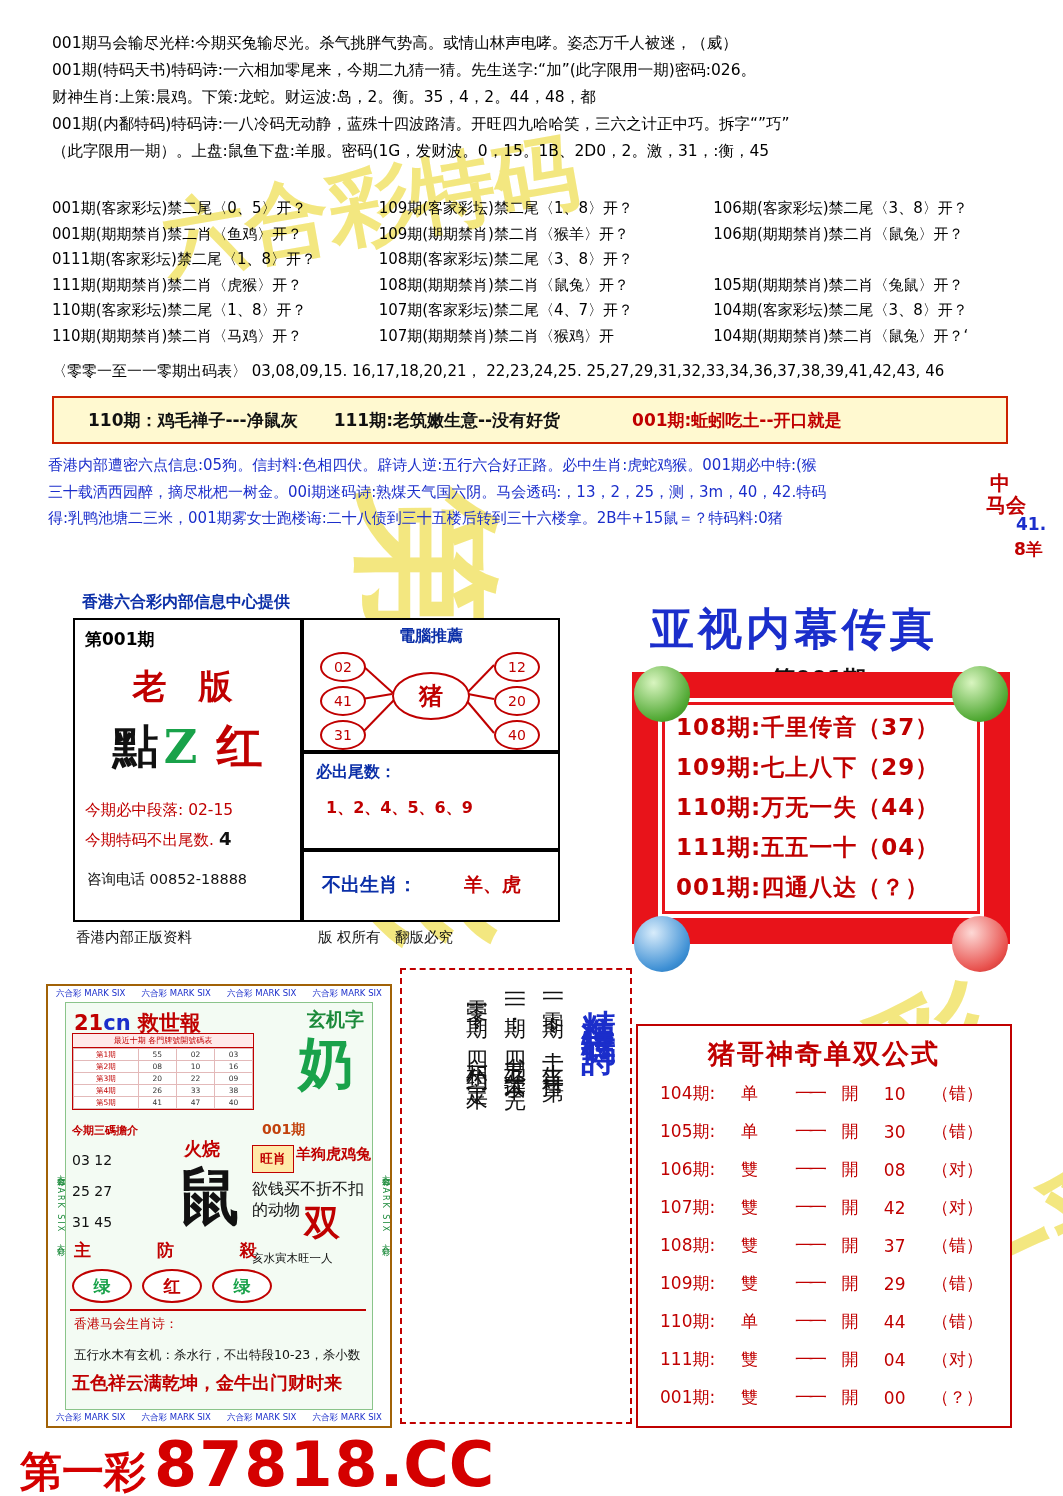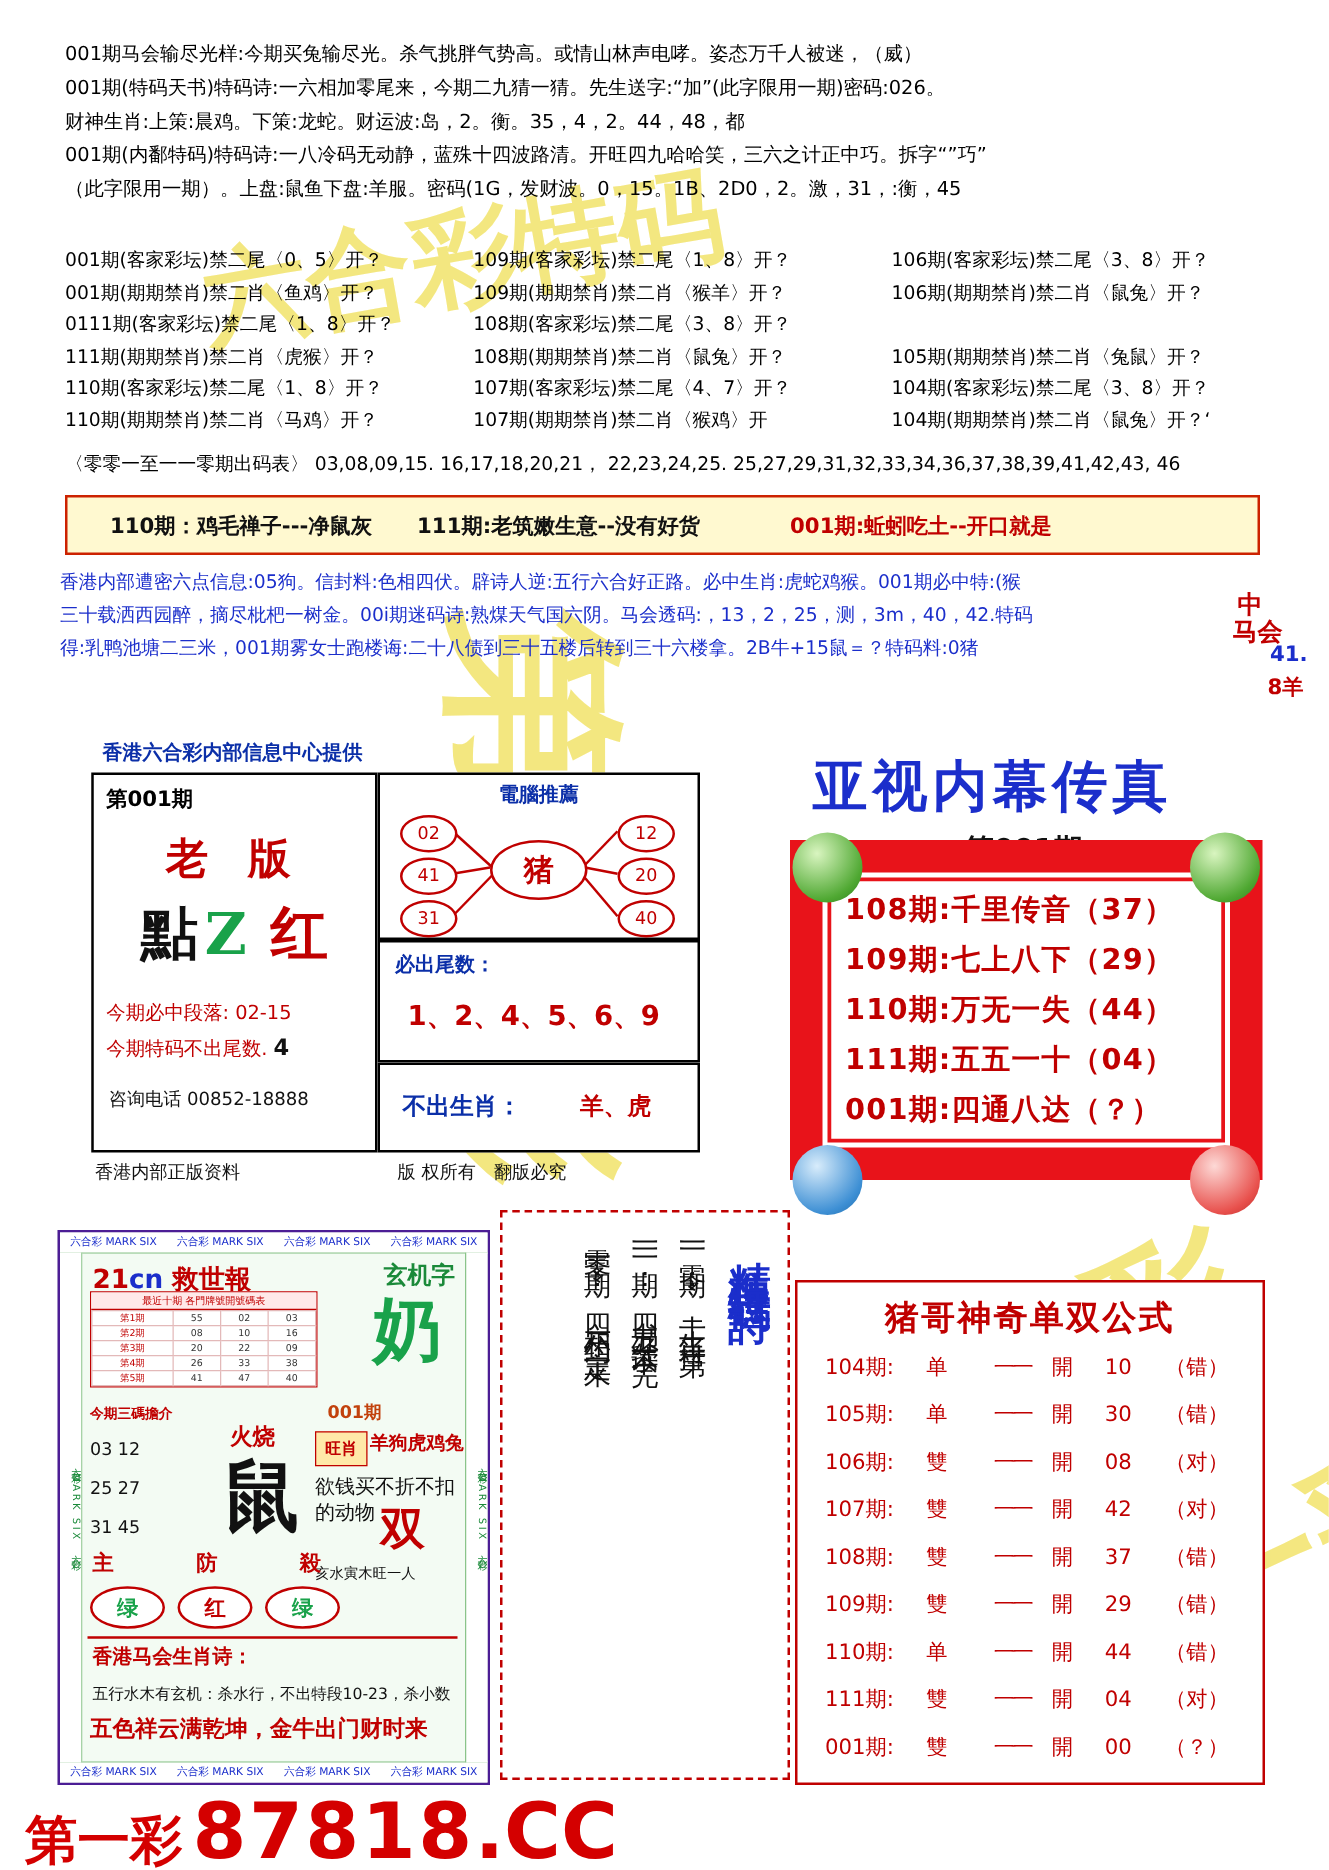--- a/index.html
+++ b/index.html
@@ -75,21 +75,21 @@
   .ball{position:absolute;width:42px;height:26px;border:2px solid #c00000;border-radius:50%;
         display:flex;align-items:center;justify-content:center;font-size:14px;color:#c00000;background:#fff;}
   .b1{left:16px;top:32px;}.b2{left:16px;top:66px;}.b3{left:16px;top:100px;}
   .b4{left:190px;top:32px;}.b5{left:190px;top:66px;}.b6{left:190px;top:100px;}
   .recbox .center{position:absolute;left:88px;top:52px;width:74px;height:44px;border:2px solid #c00000;border-radius:50%;
         display:flex;align-items:center;justify-content:center;font-size:24px;font-weight:bold;color:#c00000;background:#fff;}
   .recbox svg{position:absolute;left:0;top:0;}
 
   .tailbox{position:absolute;left:302px;top:752px;width:254px;height:94px;border:2px solid #000;background:#fff;}
   .tailbox .t{position:absolute;left:12px;top:8px;font-size:16px;color:#0b2fa8;font-weight:bold;}
-  .tailbox .v{position:absolute;left:22px;top:44px;font-size:22px;color:#c00000;font-weight:bold;}
+  .tailbox .v{position:absolute;left:22px;top:44px;font-size:16px;color:#c00000;font-weight:bold;}
 
   .shengbox{position:absolute;left:302px;top:850px;width:254px;height:68px;border:2px solid #000;background:#fff;}
   .shengbox .t{position:absolute;left:18px;top:20px;font-size:19px;color:#0b2fa8;font-weight:bold;}
   .shengbox .v{position:absolute;left:160px;top:20px;font-size:19px;color:#c00000;font-weight:bold;}
   .copyright{position:absolute;left:318px;top:928px;font-size:14.5px;color:#111;white-space:nowrap;}
 
   
   .ys-title{position:absolute;left:650px;top:600px;font-size:44px;font-weight:bold;color:#1b2ecb;
             font-family:"DejaVu Serif","Liberation Serif",serif;letter-spacing:4px;white-space:nowrap;}
   .ys-qi{position:absolute;left:772px;top:664px;font-size:23px;font-weight:bold;color:#111;}
@@ -97,21 +97,21 @@
   .innerline{position:absolute;left:662px;top:702px;width:318px;height:212px;border:3px solid #e8131a;box-sizing:border-box;}
   .ysrow{position:absolute;left:676px;font-size:23px;font-weight:bold;color:#c00000;white-space:nowrap;letter-spacing:1px;}
   .ysr1{top:712px;}.ysr2{top:752px;}.ysr3{top:792px;}.ysr4{top:832px;}.ysr5{top:872px;}
   .corner{position:absolute;width:56px;height:56px;border-radius:50%;}
   .c-tl{left:634px;top:666px;background:radial-gradient(circle at 35% 30%,#d9f5c0,#4fa832 70%,#2e7a1e);}
   .c-tr{left:952px;top:666px;background:radial-gradient(circle at 35% 30%,#d9f5c0,#4fa832 70%,#2e7a1e);}
   .c-bl{left:634px;top:916px;background:radial-gradient(circle at 35% 30%,#d8ecfb,#3d8fd4 70%,#1f6aa8);}
   .c-br{left:952px;top:916px;background:radial-gradient(circle at 35% 30%,#fdd9d6,#e8504c 70%,#b82a26);}
 
   
-  .poster{position:absolute;left:46px;top:984px;width:342px;height:440px;background:#eaf7ea;border:2px solid #4c1d95;}
+  .poster{position:absolute;left:46px;top:984px;width:342px;height:440px;background:#eaf7ea;border:2px solid #a16207;}
   .poster .markstrip{position:absolute;left:0;width:100%;height:16px;background:#fff;font-size:8.5px;color:#1b2ecb;
       display:flex;align-items:center;justify-content:space-around;border-bottom:1px solid #8ac48a;}
   .poster .markstrip.top{top:0;}
   .poster .markstrip.bot{bottom:0;border-top:1px solid #8ac48a;border-bottom:none;}
   .poster .sidecol{position:absolute;top:16px;bottom:16px;width:17px;background:#fff;font-size:8px;color:#1b8a3a;
       writing-mode:vertical-rl;text-align:center;letter-spacing:2px;}
   .poster .sidecol.l{left:0;border-right:1px solid #8ac48a;}
   .poster .sidecol.r{right:0;border-left:1px solid #8ac48a;}
   .poster .inner{position:absolute;left:18px;right:18px;top:17px;bottom:17px;background:#f3fbf3;}
 
@@ -135,21 +135,21 @@
       font-size:13px;color:#c00000;display:flex;align-items:center;justify-content:center;font-weight:bold;text-align:center;}
   .p-sx{position:absolute;left:230px;top:142px;font-size:15px;color:#c00000;font-weight:bold;}
   .p-line1{position:absolute;left:186px;top:176px;font-size:16px;color:#111;}
   .p-shuang{position:absolute;left:238px;top:196px;font-size:36px;font-weight:bold;color:#c00000;}
   .p-line2{position:absolute;left:186px;top:248px;font-size:11.5px;color:#111;}
   .p-zfs{position:absolute;left:8px;top:236px;font-size:17px;color:#c00000;font-weight:bold;letter-spacing:30px;}
   .p-circles{position:absolute;left:6px;top:266px;display:flex;gap:10px;}
   .p-circ{width:56px;height:30px;border:2px solid #c00000;border-radius:50%;display:flex;align-items:center;justify-content:center;
       font-size:17px;font-weight:bold;background:#fff;}
   .p-hr{position:absolute;left:4px;top:306px;width:296px;border-top:2px solid #c00000;}
-  .p-mazhu{position:absolute;left:8px;top:312px;font-size:16px;font-weight:bold;color:#c00000;}
+  .p-mazhu{position:absolute;left:8px;top:312px;font-size:13px;font-weight:normal;color:#c00000;}
   .p-wuxing{position:absolute;left:8px;top:344px;font-size:12.5px;color:#111;}
   .p-last{position:absolute;left:6px;top:368px;font-size:18px;font-weight:bold;color:#c00000;}
 
   
   .poembox{position:absolute;left:400px;top:968px;width:228px;height:452px;border:2px dashed #c00000;background:#fff;}
   .poemcol{position:absolute;top:12px;writing-mode:vertical-rl;text-orientation:upright;white-space:nowrap;}
   .pc-title{right:8px;font-size:34px;font-weight:bold;color:#1b2ecb;letter-spacing:8px;}
   .pc1{right:62px;font-size:22px;color:#111;letter-spacing:6px;}
   .pc2{right:100px;font-size:22px;color:#111;letter-spacing:6px;}
   .pc3{right:138px;font-size:22px;color:#111;letter-spacing:6px;}

